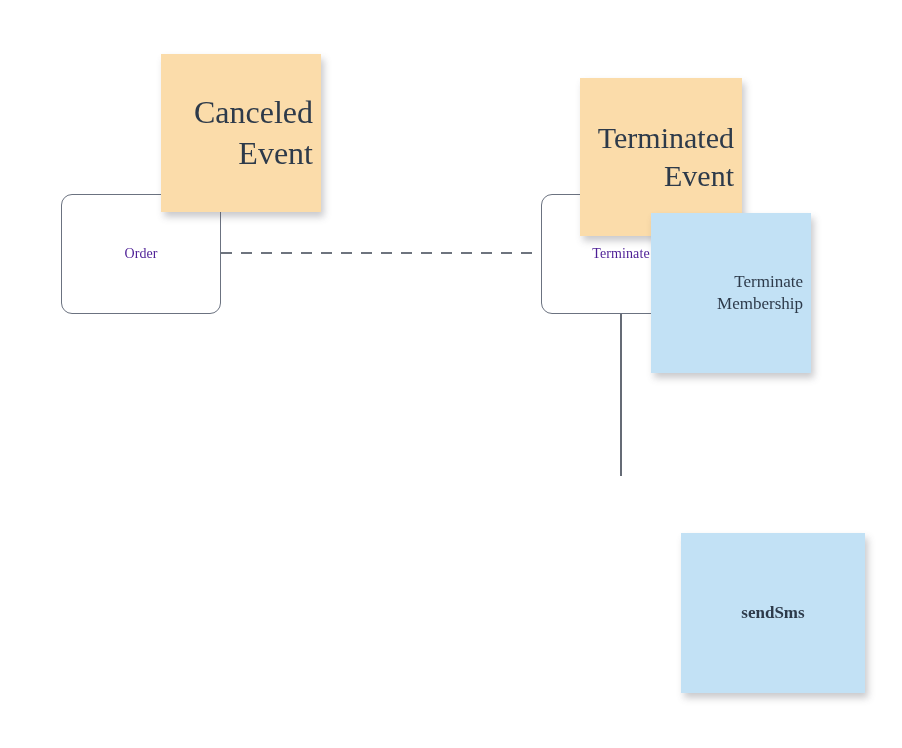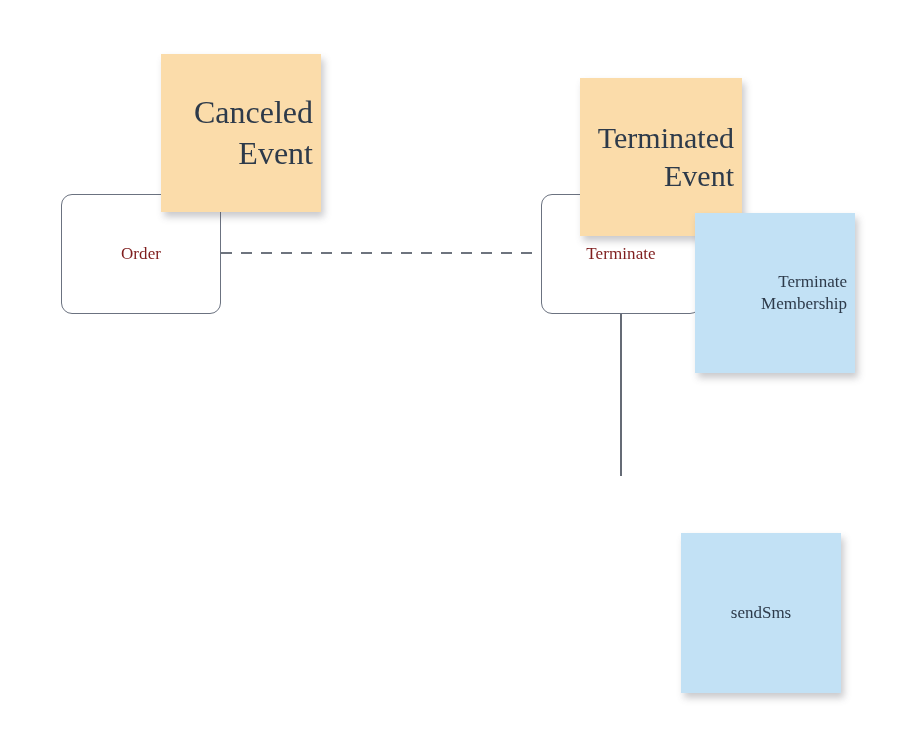--- a/index.html
+++ b/index.html
@@ -33,22 +33,22 @@
     background: #ffffff;
     border: 1.4px solid #6b7280;
     border-radius: 11px;
     z-index: 2;
     display: flex;
     align-items: center;
     justify-content: center;
   }
   .node-box .node-label {
     font-family: "Liberation Serif", "DejaVu Serif", serif;
-    font-size: 17px;
-    color: #7f1d1d;
+    font-size: 14px;
+    color: #4c1d95;
     letter-spacing: 0.1px;
     white-space: nowrap;
     line-height: 1.2;
   }
   
   .sticky {
     position: absolute;
     box-sizing: border-box;
     display: flex;
     align-items: center;
@@ -96,21 +96,21 @@
 
 
   <div class="sticky sticky-event" style="left:161px; top:54px; width:160px; height:158px;">
     <span class="sticky-label">Canceled Event</span>
   </div>
 
   <div class="sticky sticky-event" style="left:580px; top:78px; width:162px; height:158px;">
     <span class="sticky-label" style="font-size:30px;">Terminated Event</span>
   </div>
 
-  <div class="sticky sticky-command" style="left:695px; top:213px; width:160px; height:160px;">
+  <div class="sticky sticky-command" style="left:651px; top:213px; width:160px; height:160px;">
     <span class="sticky-label">Terminate Membership</span>
   </div>
 
-  <div class="sticky sticky-command" style="left:681px; top:533px; width:160px; height:160px;">
+  <div class="sticky sticky-command" style="left:681px; top:533px; width:184px; height:160px;font-weight:bold;">
     <span class="sticky-label">sendSms</span>
   </div>
 
 </div>
 
 </body></html>

